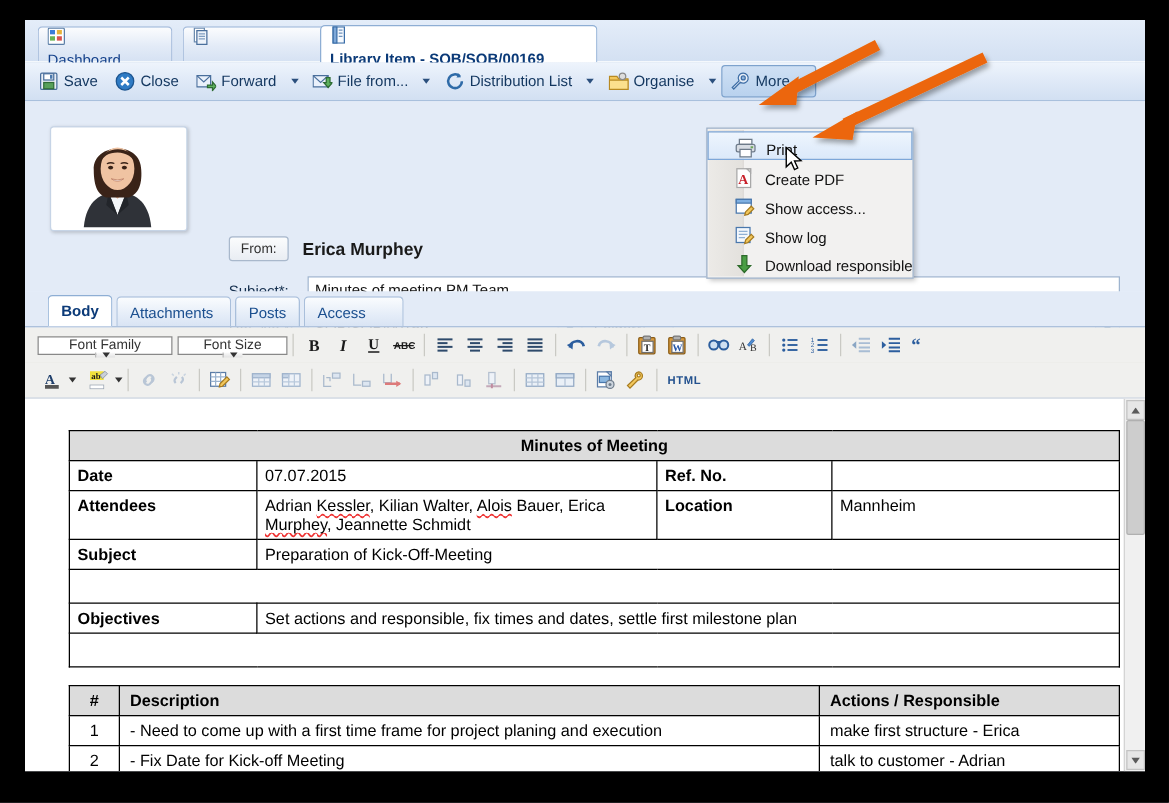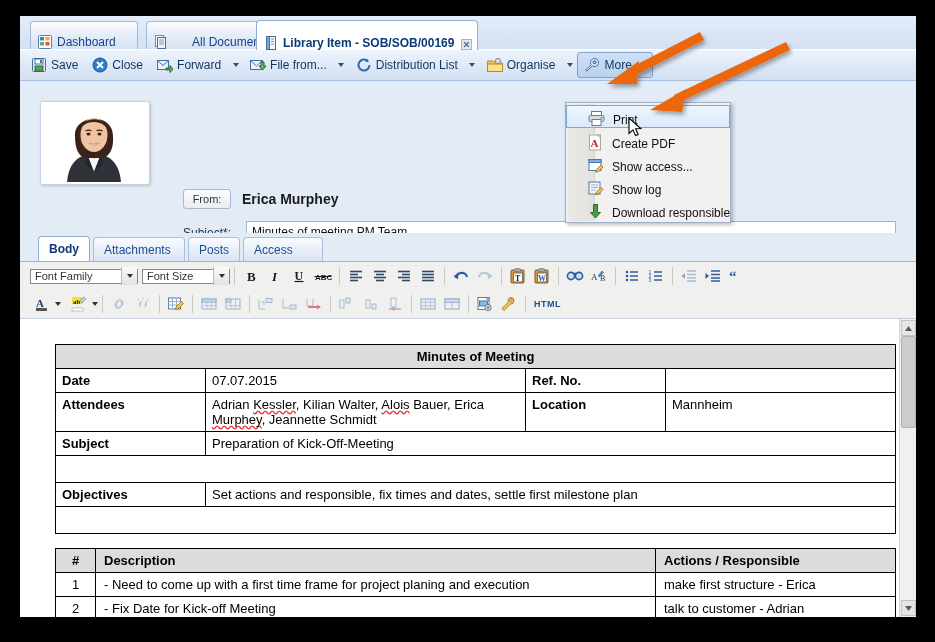--- a/index.html
+++ b/index.html
@@ -10,22 +10,22 @@
   
   #app{position:absolute;left:20px;top:16px;width:896px;height:601px;background:#e9eff8;overflow:hidden;}
 
   
   .tabstrip{position:absolute;left:0;top:0;width:896px;height:34px;
     background:linear-gradient(to bottom,#e4edf9 0%,#d3e0f2 100%);
     border-bottom:1px solid #9cb4d4;}
   .tab{position:absolute;top:5px;height:28px;box-sizing:border-box;
     border:1px solid #a3bada;border-bottom:none;border-radius:4px 4px 0 0;
     background:linear-gradient(to bottom,#fbfcfe 0%,#e3ebf7 55%,#d6e2f3 100%);
-    display:flex;align-items:flex-end;padding:0 7px;gap:5px;
-    font-size:12px;color:#15428b;white-space:nowrap;cursor:pointer;}
+    display:flex;align-items:flex-start;padding:0 7px;gap:5px;
+    font-size:12px;color:#15428b;white-space:nowrap;cursor:pointer;flex-direction:column;}
   .tab.active{background:#fff;border-color:#8eaed4;height:30px;top:4px;
     font-weight:bold;color:#0b3a78;}
   .tabicon{width:14px;height:14px;flex:0 0 auto;display:block;}
   .tabclose{width:11px;height:11px;flex:0 0 auto;display:block;margin-left:2px;opacity:.85;}
   .tabfill{position:absolute;left:0;bottom:0;width:896px;height:1px;background:#fff;}
 
   
   .toolbar{position:absolute;left:0;top:34px;width:896px;height:30px;
     background:linear-gradient(to bottom,#eef4fc 0%,#dfe9f7 50%,#d2e0f2 100%);
     border-bottom:1px solid #a9c0dd;display:flex;align-items:center;padding:0 4px;}
@@ -73,21 +73,21 @@
 
   
   .edbar{position:absolute;left:0;width:896px;height:28px;background:#f0f0ee;
     display:flex;align-items:center;padding:0 4px;}
   .edbar.r1{top:246px;border-bottom:1px solid #e4e4e0;}
   .edbar.r2{top:274px;border-bottom:1px solid #c5cfdd;}
   .ebtn{width:22px;height:22px;display:flex;align-items:center;justify-content:center;
     border:1px solid transparent;border-radius:2px;cursor:pointer;}
   .ebtn svg{display:block;}
   .esep{width:1px;height:18px;background:#c9c9c4;margin:0 4px;}
-  .fsel{height:15px;box-sizing:border-box;border:1px solid #888;background:#fff;display:flex;align-items:center;}
+  .fsel{height:15px;box-sizing:border-box;border:1px solid #888;background:#fff;display:flex;align-items:center;flex-direction:column;}
   .fsel .t{font-size:11px;color:#333;padding:0 4px;flex:1;white-space:nowrap;}
   .fsel .a{width:15px;height:18px;border-left:1px solid #bbb;
     background:linear-gradient(to bottom,#fafafa,#e2e2e2);display:flex;align-items:center;justify-content:center;}
   .smcaret{width:0;height:0;border-left:3px solid transparent;border-right:3px solid transparent;
     border-top:4px solid #333;}
   .htmllbl{font-size:9px;font-weight:bold;color:#24528f;letter-spacing:.5px;padding:0 4px;cursor:pointer;}
   .miniarrow{width:0;height:0;border-left:3px solid transparent;border-right:3px solid transparent;
     border-top:4px solid #333;margin-left:1px;cursor:pointer;}
 
   

